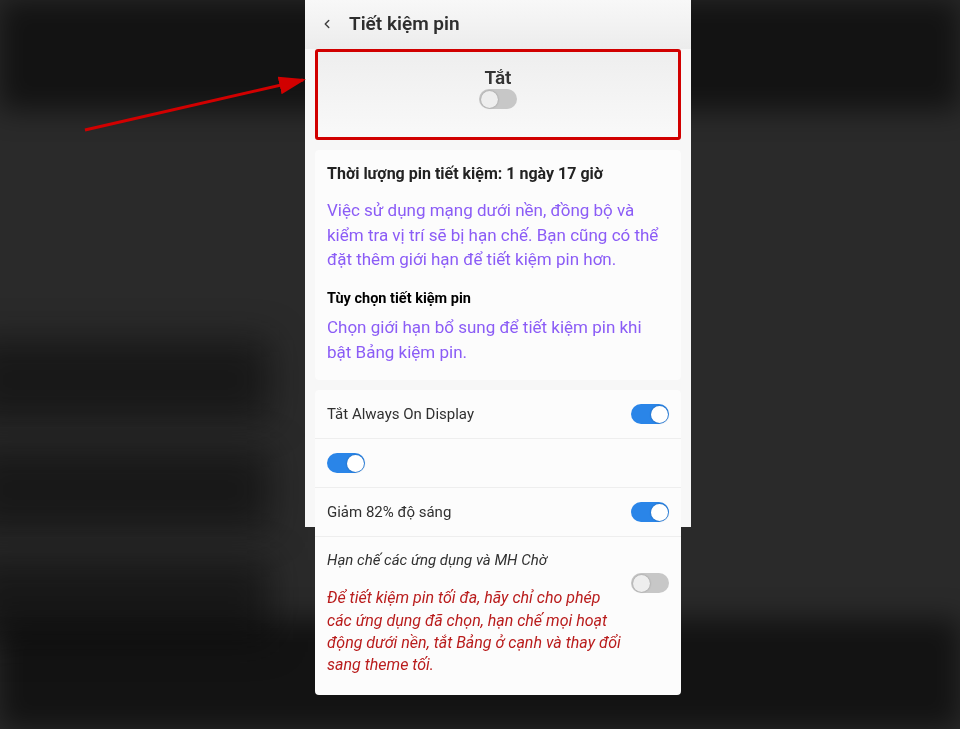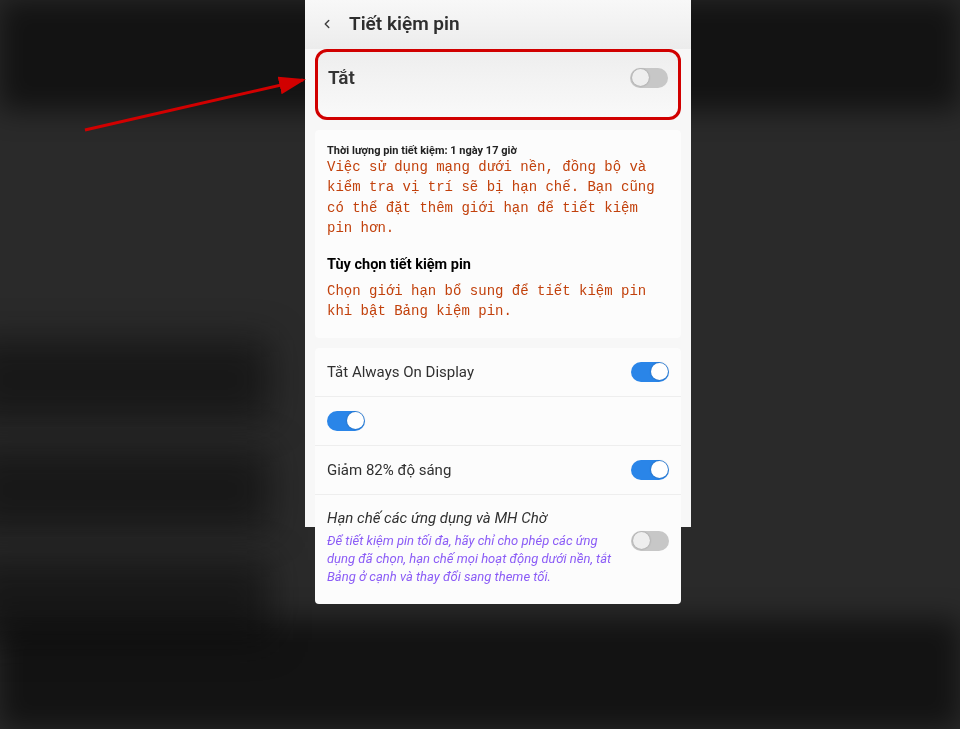--- a/index.html
+++ b/index.html
@@ -71,50 +71,50 @@
   .header .title {
     font-size: 19px;
     font-weight: 600;
     color: #2e2e2e;
   }
 
   .highlighted {
     position: relative;
     margin: 0 10px;
     border: 3px solid #d10000;
-    border-radius: 12px;
+    border-radius: 3px;
     padding: 14px 10px 28px;
     background: linear-gradient(#eeeeee, #f9f9f9);
     display: flex;
     align-items: center;
     justify-content: space-between;
+    flex-direction: column;
   }
   .highlighted .label {
     font-size: 19px;
     font-weight: 600;
     color: #343434;
   }
 
   .card {
     margin: 10px 10px 0;
     background: #fcfcfc;
     border-radius: 4px;
     padding: 14px 12px 16px;
   }
   .estimate {
-    font-size: 11px;
+    font-size: 16px;
     font-weight: 700;
     color: #222;
-    margin-bottom: 0;
+    margin-bottom: 15px;
   }
   .desc {
-    font-size: 14px;
-    color: #c2410c;
+    font-size: 17px;
+    color: #8b5cf6;
     line-height: 1.45;
-    font-family: Liberation Mono, monospace;
   }
   .section-title {
     font-size: 14.5px;
     font-weight: 700;
     color: #000000;
     margin-top: 18px;
     margin-bottom: 8px;
   }
 
   .options {
@@ -130,24 +130,24 @@
     border-bottom: 1px solid #eee;
   }
   .option-row:last-child { border-bottom: none; align-items: flex-start; padding-bottom: 18px; font-style: italic; }
   .option-row .opt-label {
     font-size: 15px;
     color: #303030;
     flex: 1;
     padding-right: 7px;
   }
   .option-row .opt-sub {
-    font-size: 13px;
-    color: #8b5cf6;
+    font-size: 16px;
+    color: #b91c1c;
     line-height: 1.4;
-    margin-top: 5px;
+    margin-top: 18px;
   }
 
   
   .toggle {
     width: 38px;
     height: 20px;
     border-radius: 999px;
     position: relative;
     flex-shrink: 0;
   }

